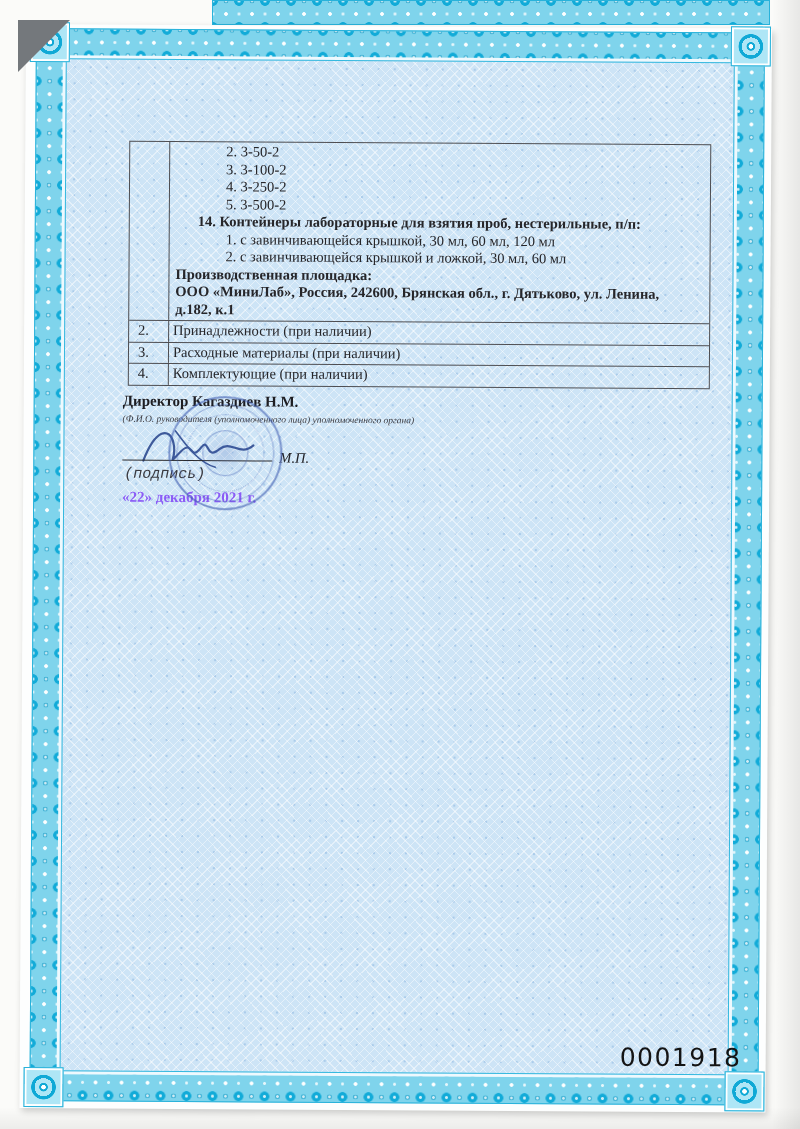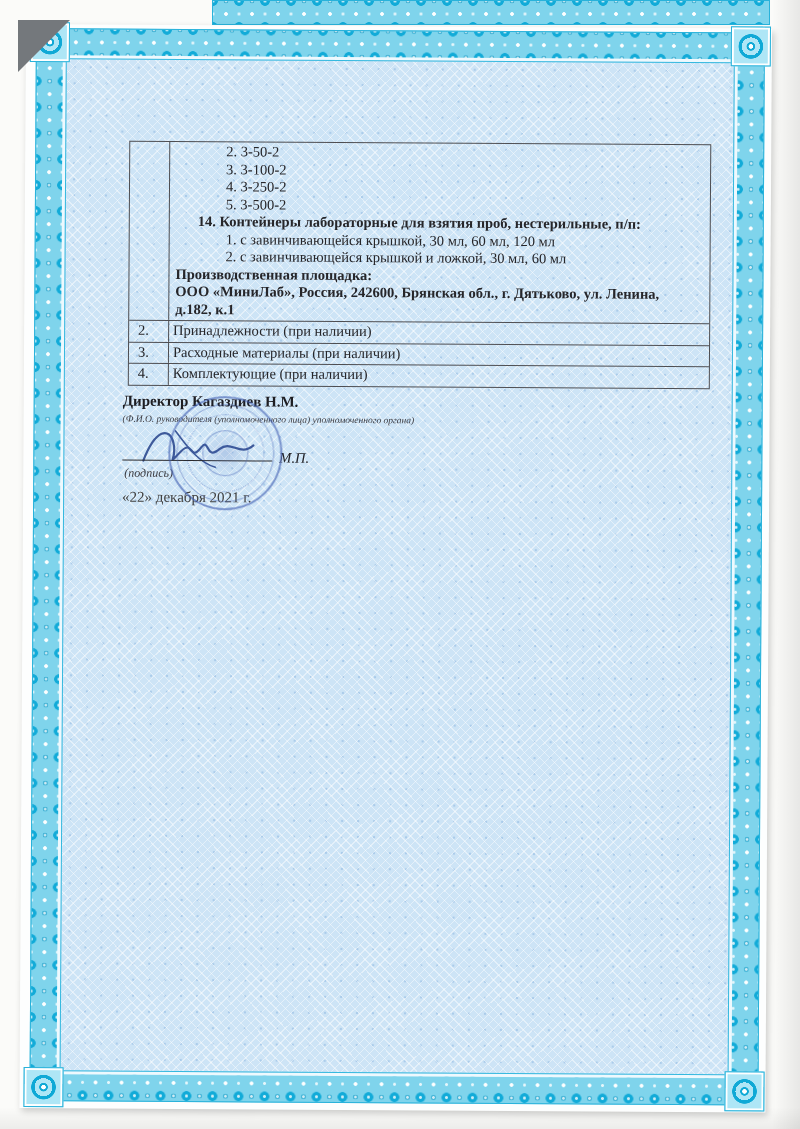--- a/index.html
+++ b/index.html
@@ -108,25 +108,25 @@
   .sig-line{
     position:absolute; left:99px; top:416px; width:150px; height:20px;
     border-bottom:1px solid #2a2a2e;
   }
   .mp-label{
     position:absolute; left:256px; top:424px;
     font-size:14.5px; color:#212126;font-style:italic;
   }
   .sig-caption{
     position:absolute; left:101px; top:441px;
-    font-size:12px; font-style:italic; color:#3a3a40;
+    font-size:15px; font-style:italic; color:#3a3a40;font-family:Liberation Mono, monospace;
   }
   .date-line{
     position:absolute; left:99px; top:464px;
-    font-size:15px; font-weight:normal; color:#404040;
+    font-size:15px; font-weight:bold; color:#8b5cf6;
   }
   .signature-svg{
     position:absolute; left:112px; top:392px; width:140px; height:58px;
     opacity:.85;
   }
   .stamp{
     position:absolute; left:145px; top:371px; width:114px; height:114px;
     border-radius:50%;
     border:2.5px solid rgba(62,93,176,.70);
     filter:blur(.45px);
@@ -230,17 +230,18 @@
     <div class="mp-label">М.П.</div>
     <div class="sig-caption">(подпись)</div>
     <div class="date-line">«22» декабря 2021 г.</div>
 
     <div class="stamp">
       <div class="ring1"></div>
       <div class="ring2"></div>
       <div class="core"></div>
     </div>
 
+    <div class="serial">0001918</div>
   </div>
 </div>
 
 <div class="fold-dark"></div>
 <div class="fold-light"></div>
 
 </body></html>

